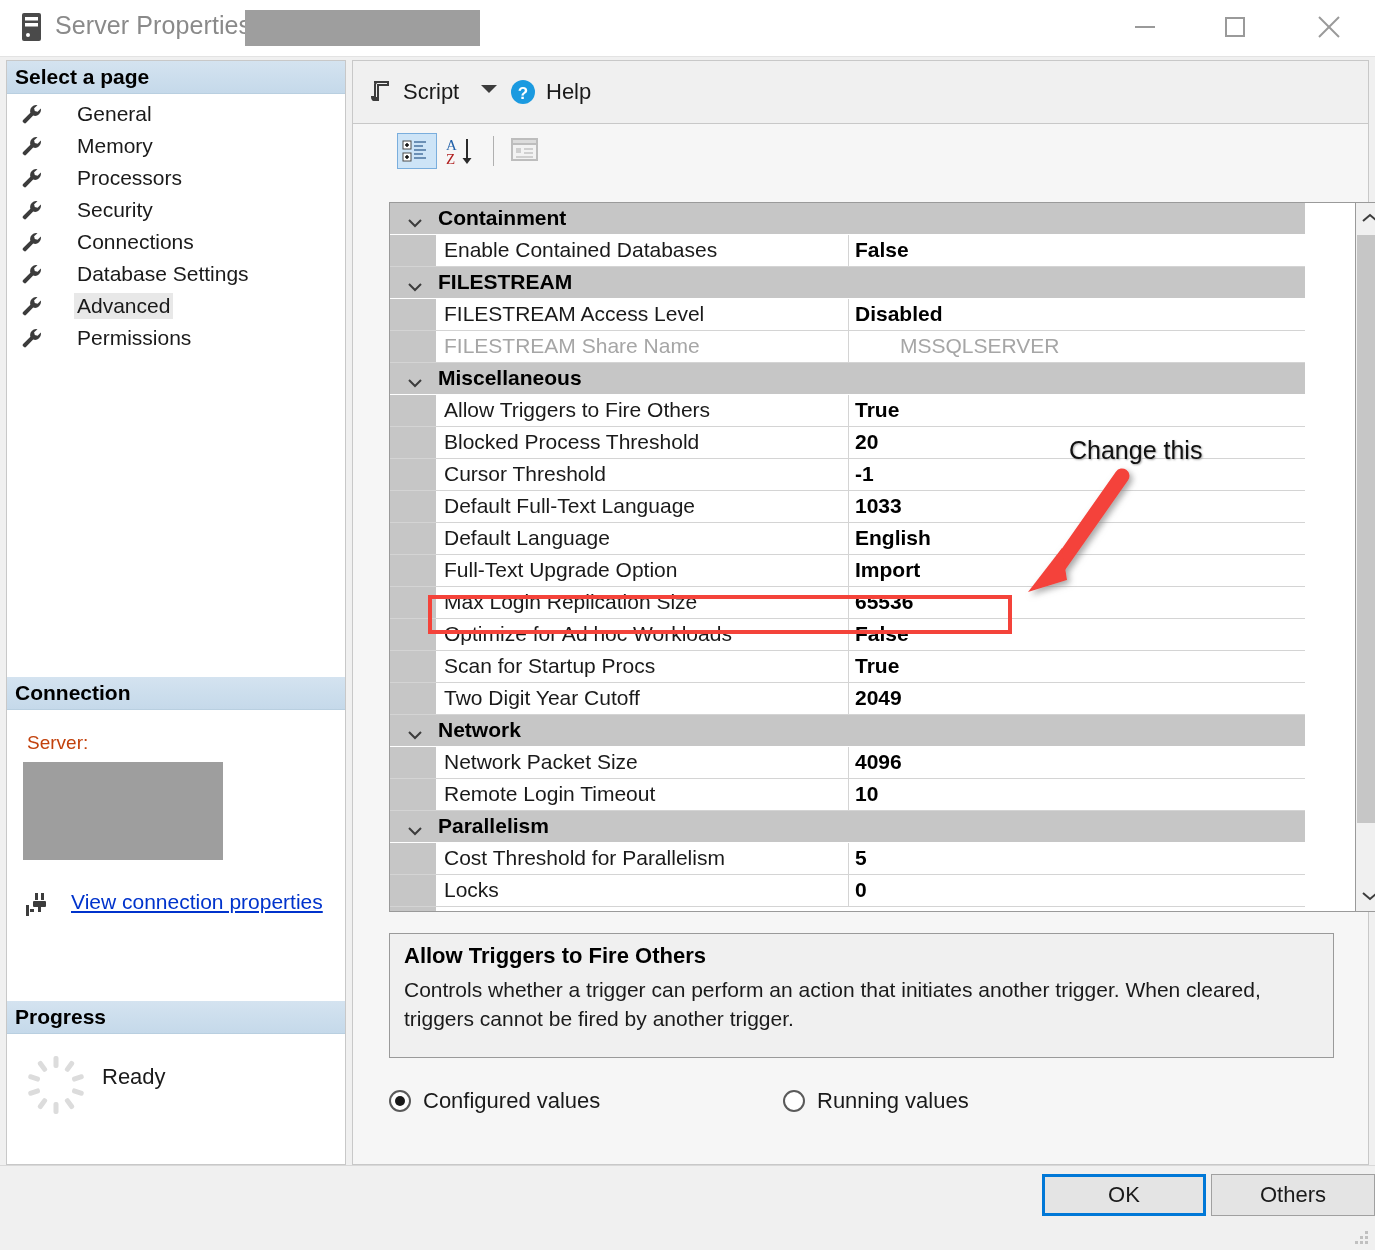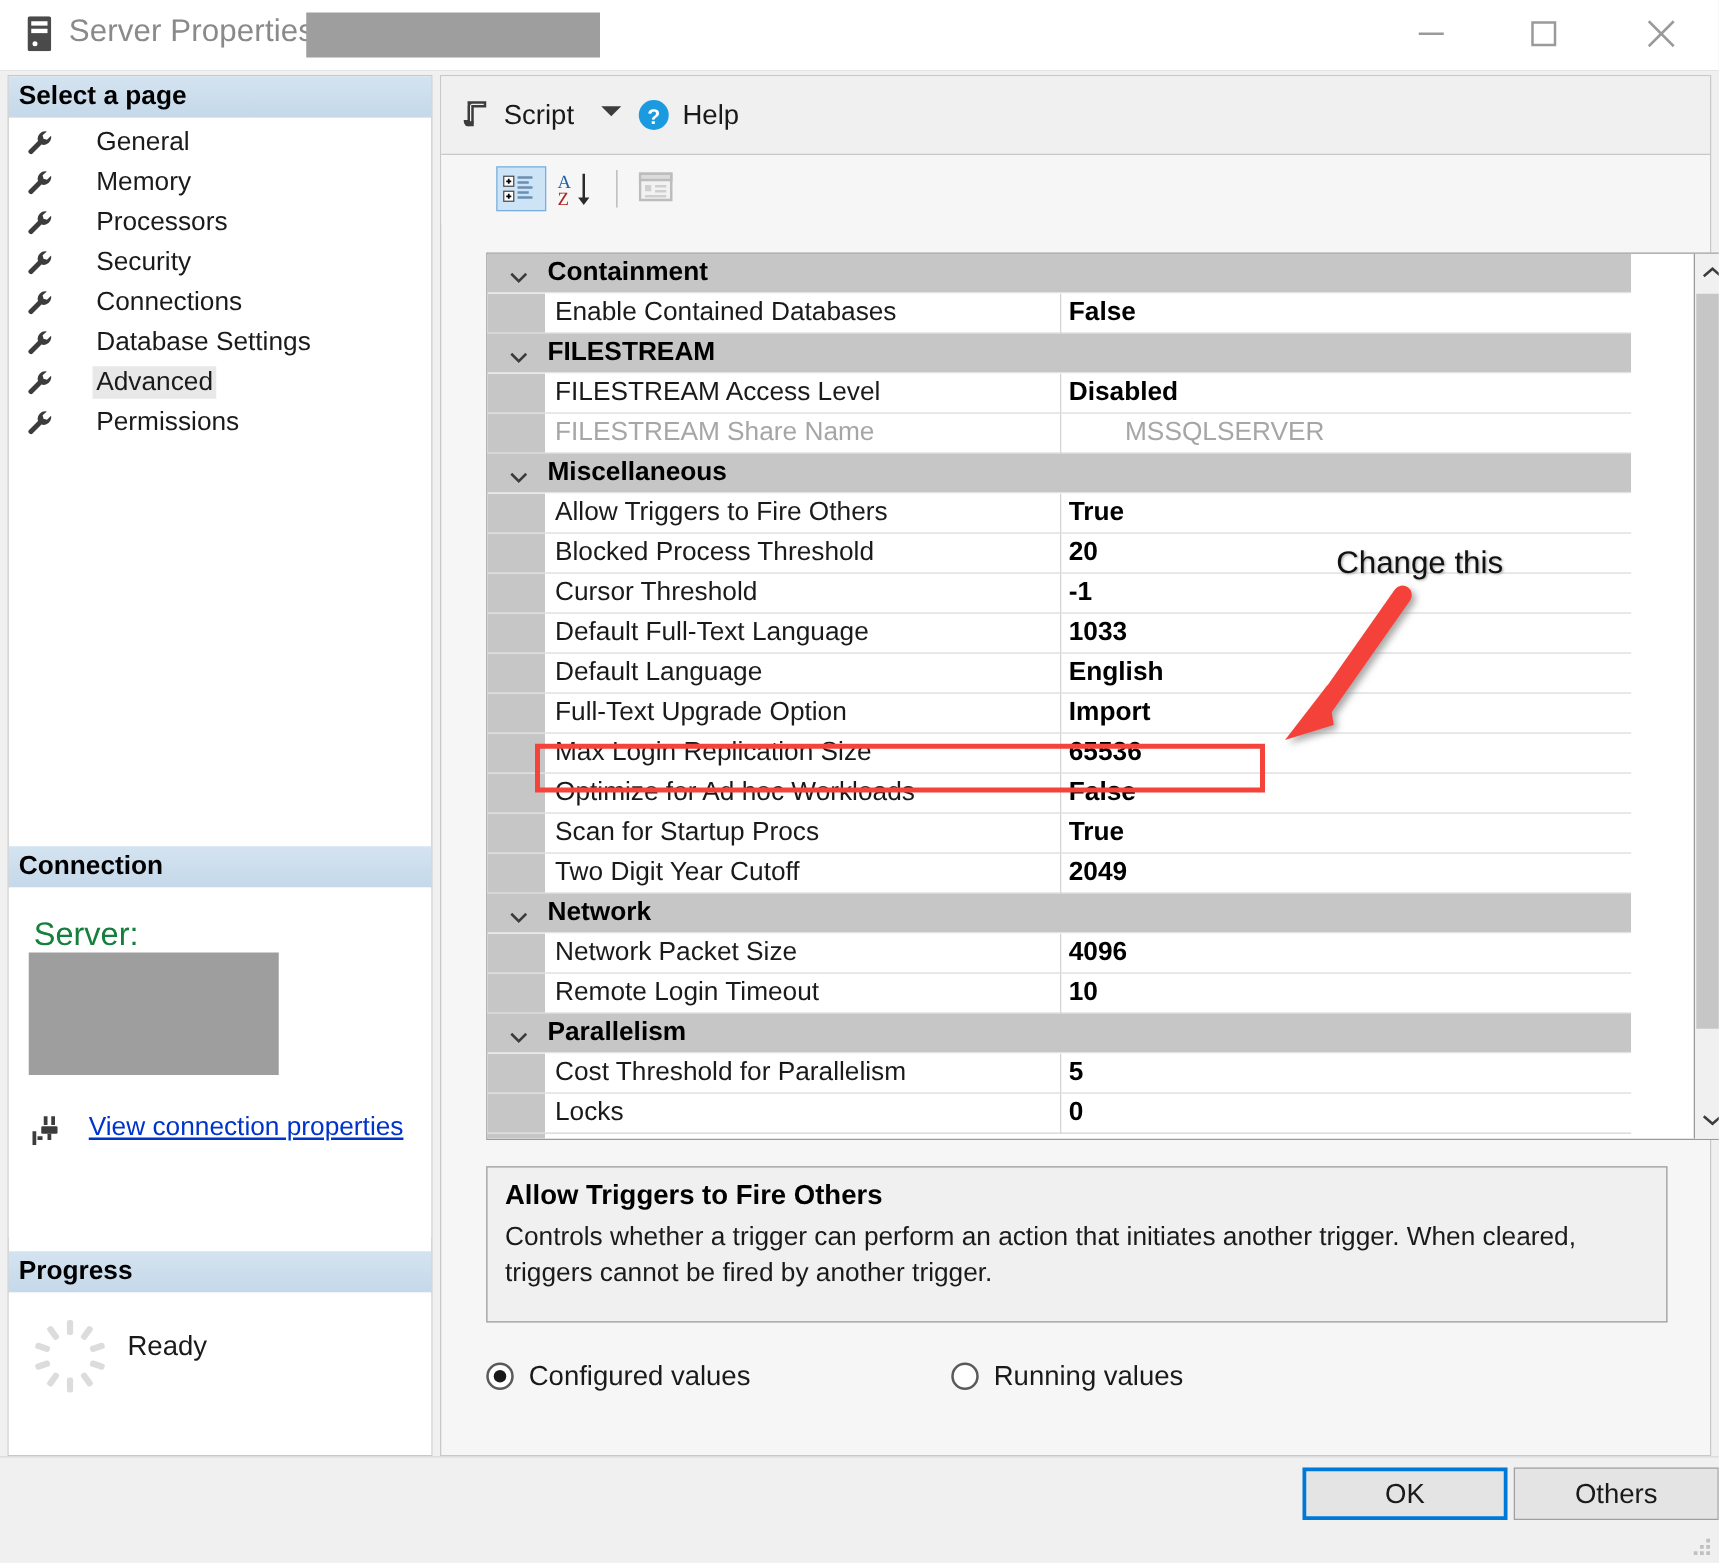--- a/index.html
+++ b/index.html
@@ -116,22 +116,22 @@
     width: 338px;
   }
   .conn-body {
     position: relative;
     height: 280px;
     background: #fff;
   }
   .conn-server-label {
     position: absolute;
     left: 20px; top: 22px;
-    font-size: 26px;
-    color: #15803d;
+    font-size: 19px;
+    color: #c2410c;
   }
   .conn-redaction {
     position: absolute;
     left: 16px; top: 52px;
     width: 200px; height: 98px;
     background: #9e9e9e;
   }
   .conn-link-row {
     position: absolute;
     left: 18px; top: 180px;
@@ -385,21 +385,21 @@
     width: 900px; height: 40px;
   }
   .radio {
     position: absolute;
     top: 0;
     height: 36px;
     display: flex; align-items: center;
     cursor: default;
   }
   .radio-configured { left: 0; }
-  .radio-running { left: 372px; }
+  .radio-running { left: 394px; }
   .radio-mark {
     width: 22px; height: 22px;
     border: 2px solid #5a5a5a;
     border-radius: 50%;
     background: #fff;
     box-sizing: border-box;
     position: relative;
     margin-right: 12px;
     flex: none;
   }

